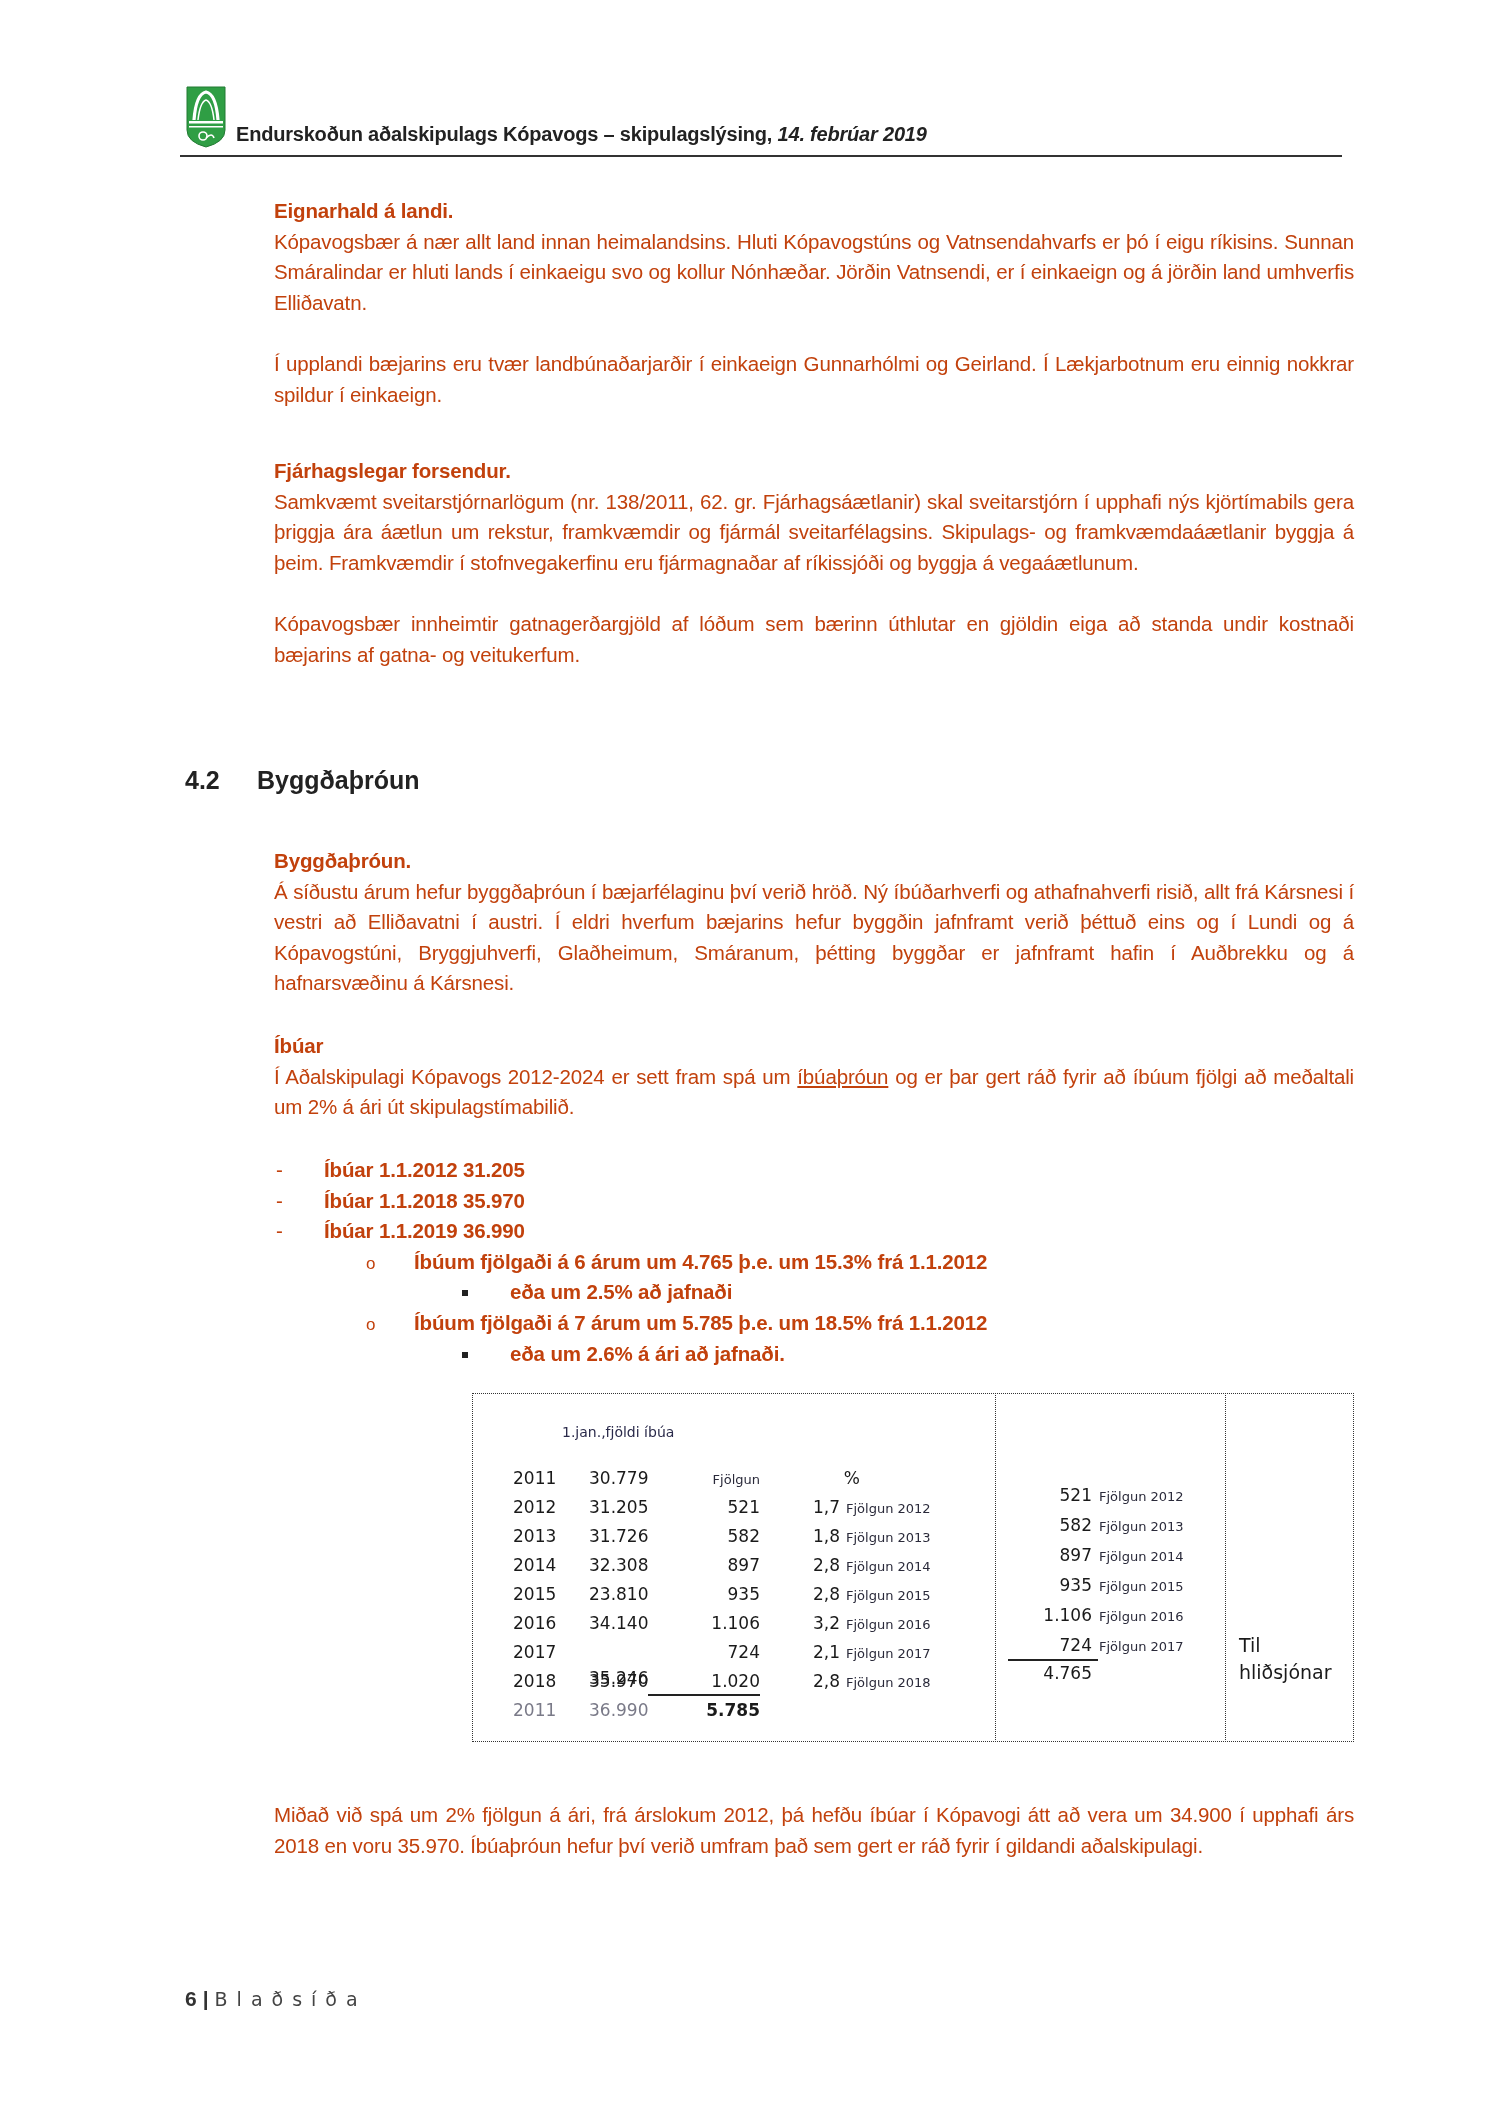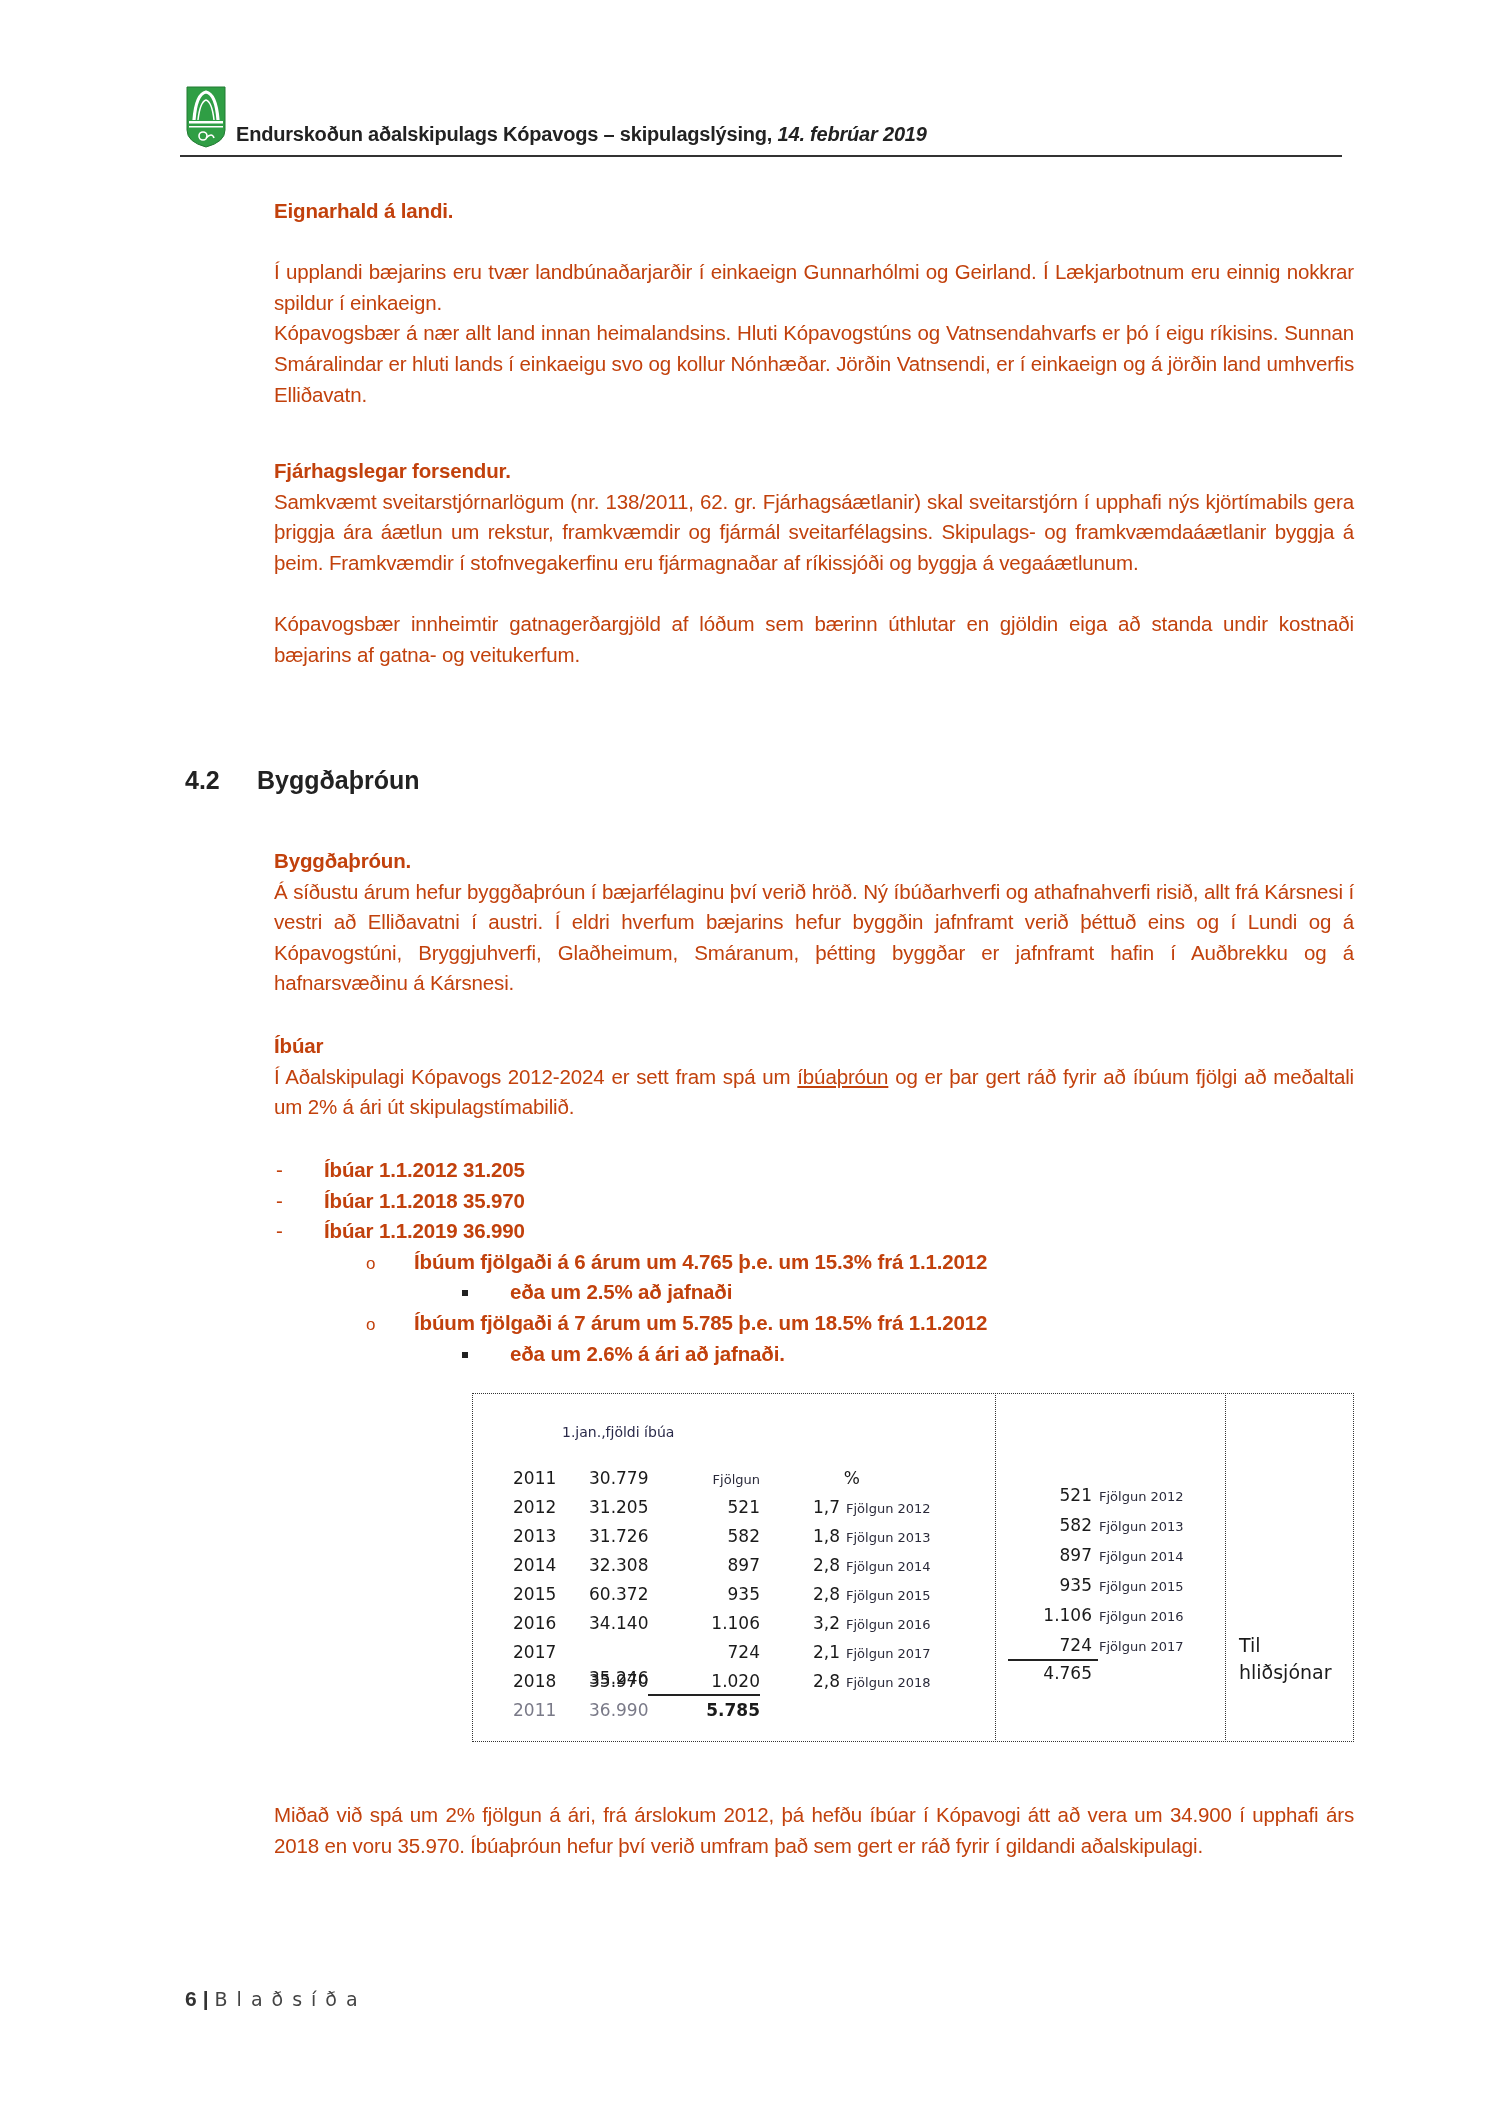--- a/index.html
+++ b/index.html
@@ -63,22 +63,22 @@
     <path d="M20 52 Q26 46 28 52" fill="none" stroke="#ffffff" stroke-width="1.6"></path>
   </svg>
 </div>
 <div class="abs hdr-title">
   <span>Endurskoðun aðalskipulags Kópavogs – skipulagslýsing,</span><i> 14. febrúar 2019</i>
 </div>
 <div class="abs hdr-rule"></div>
 
 <div class="abs block body-text" style="top:196px;">
   <div class="subhead">Eignarhald á landi.</div>
+  <p class="para justify">Kópavogsbær á nær allt land innan heimalandsins. Hluti Kópavogstúns og Vatnsendahvarfs er þó í eigu ríkisins. Sunnan Smáralindar er hluti lands í einkaeigu svo og kollur Nónhæðar. Jörðin Vatnsendi, er í einkaeign og á jörðin land umhverfis Elliðavatn.</p>
   <p class="para justify" style="margin-top:30.6px;">Í upplandi bæjarins eru tvær landbúnaðarjarðir í einkaeign Gunnarhólmi og Geirland. Í Lækjarbotnum eru einnig nokkrar spildur í einkaeign.</p>
-  <p class="para justify">Kópavogsbær á nær allt land innan heimalandsins. Hluti Kópavogstúns og Vatnsendahvarfs er þó í eigu ríkisins. Sunnan Smáralindar er hluti lands í einkaeigu svo og kollur Nónhæðar. Jörðin Vatnsendi, er í einkaeign og á jörðin land umhverfis Elliðavatn.</p>
 </div>
 
 <div class="abs block body-text" style="top:456px;">
   <div class="subhead">Fjárhagslegar forsendur.</div>
   <p class="para justify">Samkvæmt sveitarstjórnarlögum (nr. 138/2011, 62. gr. Fjárhagsáætlanir) skal sveitarstjórn í upphafi nýs kjörtímabils gera þriggja ára áætlun um rekstur, framkvæmdir og fjármál sveitarfélagsins. Skipulags- og framkvæmdaáætlanir byggja á þeim. Framkvæmdir í stofnvegakerfinu eru fjármagnaðar af ríkissjóði og byggja á vegaáætlunum.</p>
   <p class="para justify" style="margin-top:30.6px;">Kópavogsbær innheimtir gatnagerðargjöld af lóðum sem bærinn úthlutar en gjöldin eiga að standa undir kostnaði bæjarins af gatna- og veitukerfum.</p>
 </div>
 
 <div class="abs section-num">4.2</div>
 <div class="abs section-title">Byggðaþróun</div>
@@ -149,21 +149,21 @@
   <div class="abs tcell r" style="left:800px; width:40px; top:58px;">1,8</div>
   <div class="abs tcell small" style="left:846px; top:62px;">Fjölgun 2013</div>
 
   <div class="abs tcell" style="left:513px; top:87px;">2014</div>
   <div class="abs tcell" style="left:589px; top:87px;">32.308</div>
   <div class="abs tcell r" style="left:680px; width:80px; top:87px;">897</div>
   <div class="abs tcell r" style="left:800px; width:40px; top:87px;">2,8</div>
   <div class="abs tcell small" style="left:846px; top:91px;">Fjölgun 2014</div>
 
   <div class="abs tcell" style="left:513px; top:116px;">2015</div>
-  <div class="abs tcell" style="left:589px; top:116px;">60.372</div>
+  <div class="abs tcell" style="left:589px; top:116px;">23.810</div>
   <div class="abs tcell r" style="left:680px; width:80px; top:116px;">935</div>
   <div class="abs tcell r" style="left:800px; width:40px; top:116px;">2,8</div>
   <div class="abs tcell small" style="left:846px; top:120px;">Fjölgun 2015</div>
 
   <div class="abs tcell" style="left:513px; top:145px;">2016</div>
   <div class="abs tcell" style="left:589px; top:145px;">34.140</div>
   <div class="abs tcell r" style="left:680px; width:80px; top:145px;">1.106</div>
   <div class="abs tcell r" style="left:800px; width:40px; top:145px;">3,2</div>
   <div class="abs tcell small" style="left:846px; top:149px;">Fjölgun 2016</div>
 

